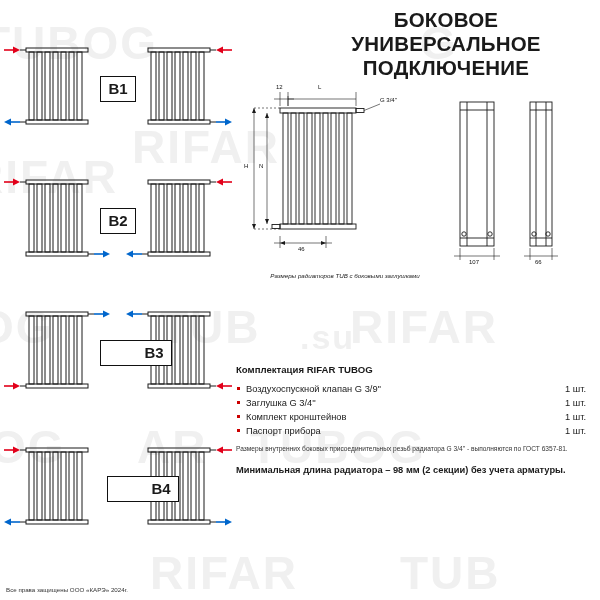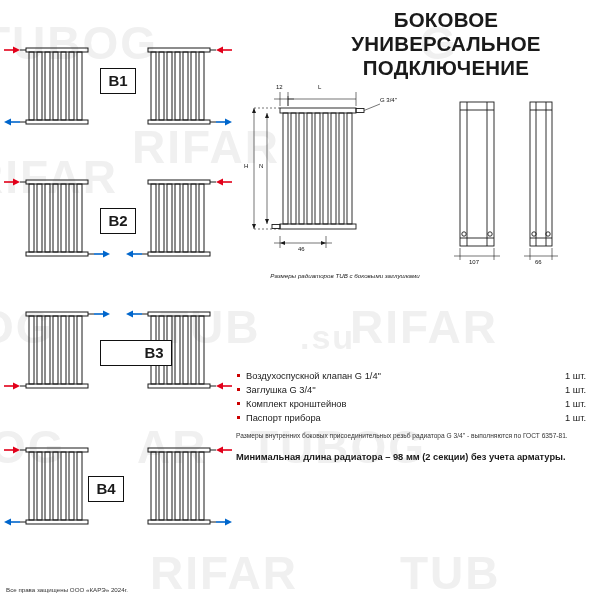--- a/index.html
+++ b/index.html
@@ -113,21 +113,21 @@
       </g>
       <g>
         <line x1="232" y1="14" x2="218" y2="14" stroke="#e2001a" stroke-width="1.6"></line>
         <polygon points="216,14 223,10.5 223,17.5" fill="#e2001a"></polygon>
       </g>
       <g>
         <line x1="216" y1="86" x2="230" y2="86" stroke="#0066cc" stroke-width="1.6"></line>
         <polygon points="232,86 225,82.5 225,89.5" fill="#0066cc"></polygon>
       </g>
     </svg>
-    <div class="badge" style="left:100px;top:32px;width:34px;height:24px;">B1</div>
+    <div class="badge" style="left:100px;top:40px;width:34px;height:24px;">B1</div>
   </div>
 
   <div class="scheme" style="left:0;top:168px;width:236px;height:104px;">
     <svg width="236" height="104">
       <g stroke="#1a1a1a" fill="none" stroke-width="1">
         <rect x="26" y="12" width="62" height="4"></rect>
         <rect x="26" y="84" width="62" height="4"></rect>
         <g>
           <rect x="29" y="16" width="5" height="68"></rect>
             <rect x="37" y="16" width="5" height="68"></rect>
@@ -272,21 +272,21 @@
       </g>
       <g>
         <line x1="232" y1="14" x2="218" y2="14" stroke="#e2001a" stroke-width="1.6"></line>
         <polygon points="216,14 223,10.5 223,17.5" fill="#e2001a"></polygon>
       </g>
       <g>
         <line x1="216" y1="86" x2="230" y2="86" stroke="#0066cc" stroke-width="1.6"></line>
         <polygon points="232,86 225,82.5 225,89.5" fill="#0066cc"></polygon>
       </g>
     </svg>
-    <div class="badge" style="left:88px;top:40px;width:34px;height:24px;">B4</div>
+    <div class="badge" style="left:107px;top:40px;width:34px;height:24px;padding-left:36px;">B4</div>
   </div>
 
   <div class="dim" style="left:240px;top:86px;width:180px;height:175px;">
     <svg width="180" height="175">
 
       <g stroke="#1a1a1a" fill="none" stroke-width="0.9">
         <rect x="40" y="22" width="76" height="5"></rect>
         <rect x="40" y="138" width="76" height="5"></rect>
         <g>
           <rect x="43" y="27" width="5" height="111"></rect>
@@ -370,25 +370,26 @@
         <line x1="78" y1="152" x2="78" y2="164"></line>
         <line x1="100" y1="152" x2="100" y2="164"></line>
         <line x1="72" y1="160" x2="106" y2="160"></line>
       </g>
     </svg>
     <div class="dimtxt" style="left:17px;top:163px;">107</div>
     <div class="dimtxt" style="left:83px;top:163px;">66</div>
   </div>
 
   <div class="panel">
+    <h3>Комплектация RIFAR TUBOG</h3>
 
     <div class="list">
       <div class="li">
         <span class="sq"></span>
-        <span>Воздухоспускной клапан G 1/4''</span>
+        <span>Воздухоспускной клапан G 3/9''</span>
         <span class="qty">1 шт.</span>
       </div>
       <div class="li">
         <span class="sq"></span>
         <span>Заглушка G 3/4''</span>
         <span class="qty">1 шт.</span>
       </div>
       <div class="li">
         <span class="sq"></span>
         <span>Комплект кронштейнов</span>

